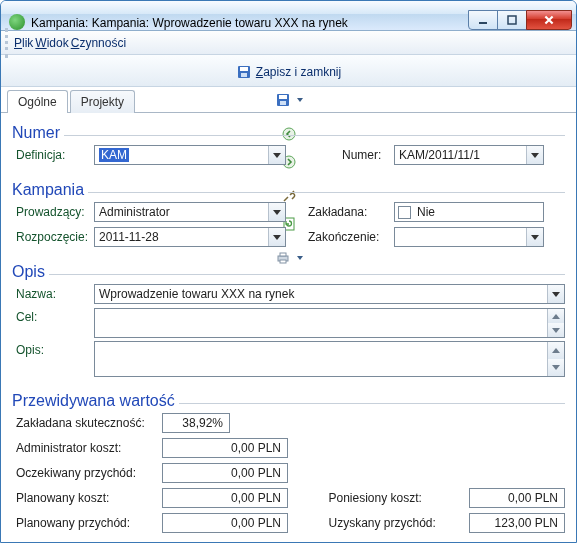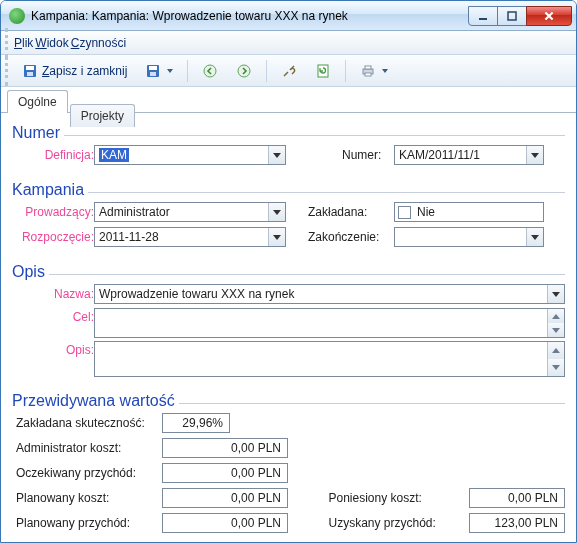--- a/index.html
+++ b/index.html
@@ -1,56 +1,56 @@
 <!DOCTYPE html>
 <html><head>
 <meta charset="utf-8">
 <style>
   * { box-sizing: border-box; margin: 0; padding: 0; }
   body { font-family: "Segoe UI", Tahoma, sans-serif; font-size: 12px; color: #222; background: #fff; width: 577px; height: 543px; overflow: hidden; }
 
   
   .window { width: 577px; height: 543px; border: 1px solid #3a78b5; border-radius: 6px 6px 0 0; overflow: hidden; background: #fff; position: relative; }
-  .titlebar { height: 30px; background: linear-gradient(to bottom, #f7fbff, #d7e8f8 45%, #c0d9f0 46%, #dbeafc); display: flex; align-items: center; padding: 0 4px 0 8px; border-bottom: 1px solid #8faecc; }
+  .titlebar { height: 30px; background: linear-gradient(to bottom, #f7fbff, #d7e8f8 45%, #c0d9f0 46%, #dbeafc); display: flex; align-items: flex-end; padding: 0 4px 0 8px; border-bottom: 1px solid #8faecc; }
   .titlebar .app-icon { width: 16px; height: 16px; border-radius: 50%; background: radial-gradient(circle at 6px 6px, #7fd67f, #2a8f2a); margin-right: 6px; }
   .titlebar .title { flex: 1; color: #000; font-size: 12px; }
   .win-btns { display: flex; gap: 0; }
   .win-btn { width: 30px; height: 20px; border: 1px solid #5b7fa9; background: linear-gradient(to bottom, #f3f8fd, #cfe3f6); display: flex; align-items: center; justify-content: center; font-size: 10px; color: #2b4661; margin-left: -1px; }
   .win-btn.max svg, .win-btn.min svg { width: 10px; height: 10px; }
   .win-btn.close { width: 46px; background: linear-gradient(to bottom, #f28f8f, #d43c2c 45%, #c0291a 46%, #e25240); border-color: #8b2b1e; border-radius: 0 0 4px 0; color: #fff; }
   .win-btn.close svg { stroke: #fff; }
   .win-btn:first-child { border-radius: 0 0 0 4px; }
 
   
   .menubar { height: 24px; background: linear-gradient(to bottom, #fdfefe, #e7eef6); display: flex; align-items: center; gap: 2px; padding: 0 12px; border-bottom: 1px solid #c7d5e3; }
   .menubar-separator { height: 30px; width:auto; border-left: 3px dotted #b7c6d7; margin-right:4px; margin-left:-8px; }
   .menubar span { color: #0b2f6d; cursor: default; }
   .menubar span u { text-decoration: underline; }
 
   
-  .toolbar { height: 32px; background: linear-gradient(to bottom, #fbfdff, #e4edf5); border-bottom: 1px solid #c7d5e3; display: flex; align-items: center; padding: 0 6px; gap: 6px; }
+  .toolbar { height: 32px; background: linear-gradient(to bottom, #fbfdff, #e4edf5); border-bottom: 1px solid #c7d5e3; display: flex; align-items: center; padding: 0 6px; gap: 6px; flex-direction: column; }
   .tbtn { display: inline-flex; align-items: center; gap: 4px; padding: 2px 5px; border: 1px solid transparent; border-radius: 3px; color: #0b2f6d; }
   .tbtn svg { width: 16px; height: 16px; }
   .tsep { width: 1px; height: 22px; background: #c7d5e3; margin: 0 2px; }
   .dd-caret { width: 0; height: 0; border-left: 3px solid transparent; border-right: 3px solid transparent; border-top: 4px solid #3a5d88; margin-left: 2px; }
   .toolbar-dot { height:30px; width:auto; border-left: 3px dotted #b7c6d7; margin-right:2px; margin-left:-2px; }
 
   
   .tabbar { height: 26px; padding: 4px 6px 0 6px; border-bottom: 1px solid #a9b7c6; background: #fff; display:flex; align-items:flex-end; }
-  .tab { display: inline-block; padding: 4px 10px; border: 1px solid #a9b7c6; border-bottom: none; border-radius: 3px 3px 0 0; background: linear-gradient(to bottom,#f6f9fc,#e7eef5); margin-right: 2px; font-size:12px; color:#333; position:relative; top:15px; }
+  .tab { display: inline-block; padding: 4px 10px; border: 1px solid #a9b7c6; border-bottom: none; border-radius: 3px 3px 0 0; background: linear-gradient(to bottom,#f6f9fc,#e7eef5); margin-right: 2px; font-size:12px; color:#333; position:relative; top:1px; }
   .tab.active { background: #fff; font-weight: normal; top:1px; }
 
   
   .form-area { padding: 6px 10px 10px 10px; }
   .fieldset { border: 1px solid transparent; position: relative; padding: 4px 0 2px 0; margin-bottom: 4px; }
   .legend { color: #2148b8; font-size: 16px; background: #fff; display: inline-block; padding-right: 4px; position: relative; z-index: 2; }
   .legend-line { height: 1px; background: #c7d0da; margin-top: -7px; margin-bottom: 8px; }
 
   .row { display: flex; align-items: center; margin: 3px 0; min-height: 22px; }
-  .lbl { width: 82px; padding-left: 4px; color: #ec4899; text-align: right; }
+  .lbl { width: 82px; padding-left: 4px; color: #14532d; }
   .lbl-right { width: 82px; margin-left: 26px; text-align:left; }
   .combo, .textin { height: 20px; border: 1px solid #7a8a9a; background: #fff; display: flex; align-items: center; font-size: 12px; }
   .combo { padding: 0 0 0 4px; }
   .combo .val { flex: 1; white-space: nowrap; overflow: hidden; text-overflow: ellipsis; }
   .combo .caret { width: 17px; height: 100%; border-left: 1px solid #b6c1cd; background: linear-gradient(to bottom,#f6f9fc,#dfe8f1); display:flex; align-items:center; justify-content:center; }
   .combo .caret::after { content:""; width:0; height:0; border-left:4px solid transparent; border-right:4px solid transparent; border-top:5px solid #333; }
   .combo.sel .val { background:#3367d1; color:#fff; padding:0 2px; display:inline-block; flex:none; }
   .chk { width:13px; height:13px; border:1px solid #7a8a9a; background:#fff; margin-right:6px; display:inline-block; }
 
   .memo { border:1px solid #7a8a9a; background:#fff; display:flex; }
@@ -246,21 +246,21 @@
         </div>
       </div>
     </div>
 
     <div class="fieldset">
       <span class="legend">Przewidywana wartość</span>
       <div class="legend-line"></div>
 
       <div class="row">
         <div style="width:150px;padding-left:4px">Zakładana skuteczność:</div>
-        <div class="numbox" style="width:68px">29,96%</div>
+        <div class="numbox" style="width:68px">38,92%</div>
       </div>
 
       <div class="row">
         <div style="width:150px;padding-left:4px">Administrator  koszt:</div>
         <div class="numbox" style="width:126px">0,00 PLN</div>
       </div>
 
       <div class="row">
         <div style="width:150px;padding-left:4px">Oczekiwany przychód:</div>
         <div class="numbox" style="width:126px">0,00 PLN</div>

